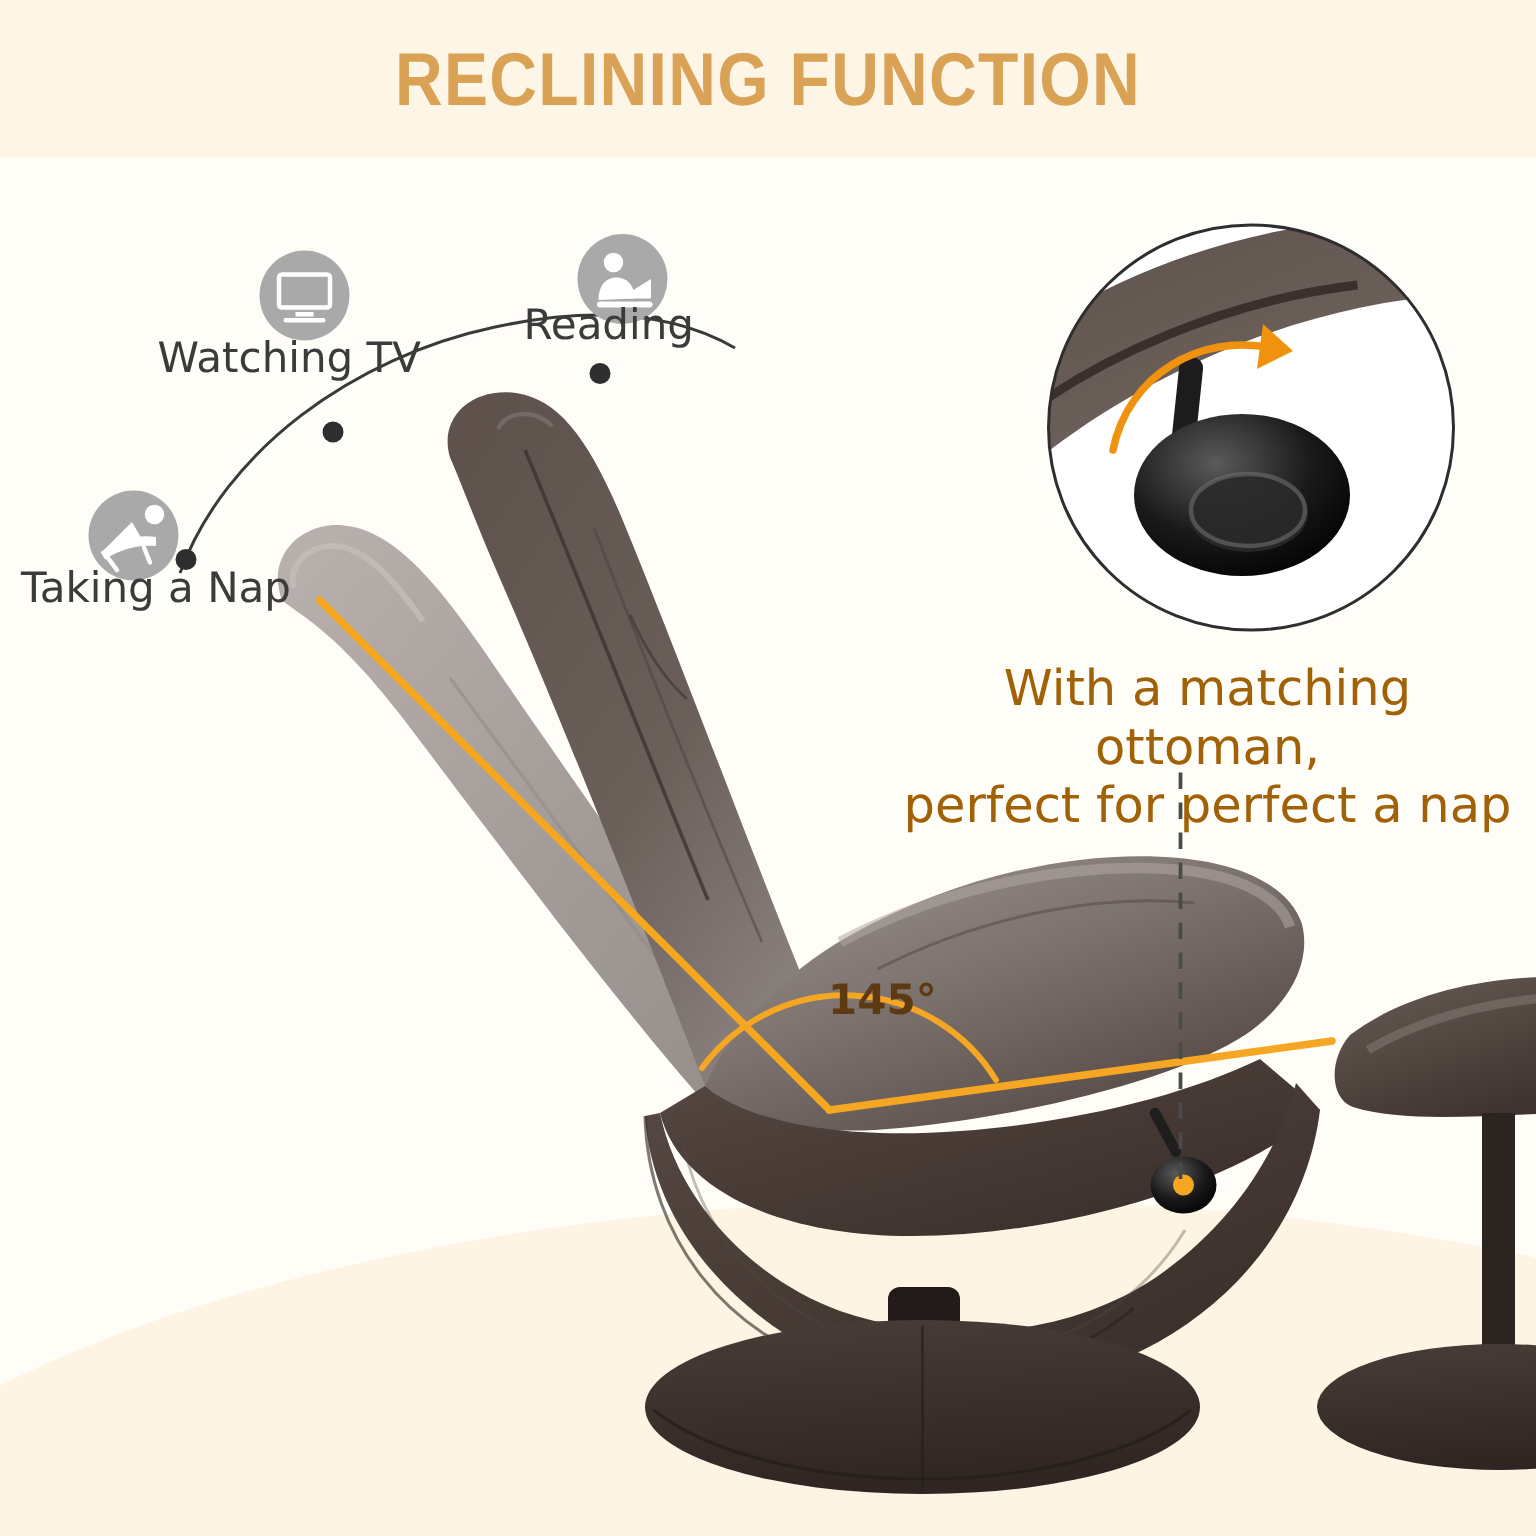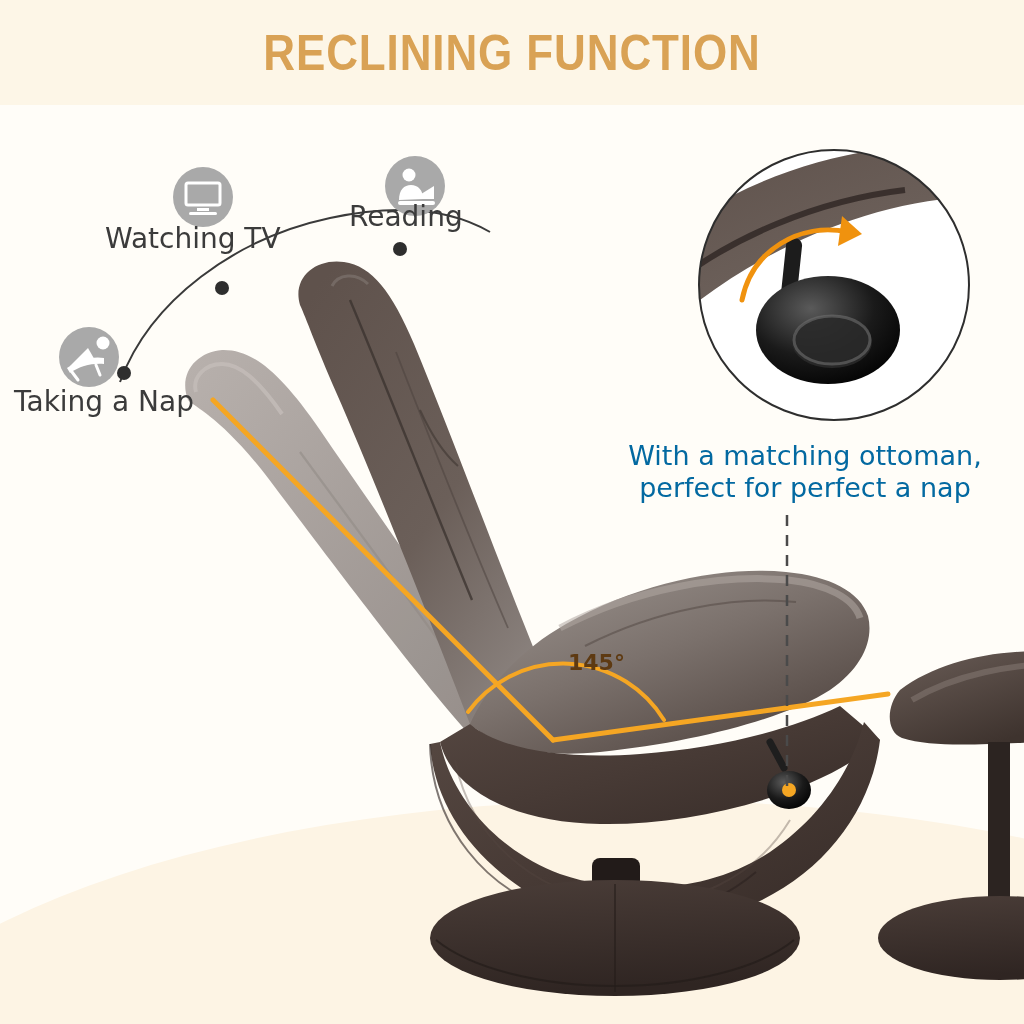--- a/index.html
+++ b/index.html
@@ -31,33 +31,33 @@
   .lbl{
     position:absolute;
     color:#3B3B3B;
     font-size:28px;
     font-weight:400;
     white-space:nowrap;
     font-family:"DejaVu Sans","Liberation Sans",sans-serif;
   }
   .lbl-tv{left:105px;top:222px;}
   .lbl-read{left:349px;top:200px;}
-  .lbl-nap{left:14px;top:385px;}
+  .lbl-nap{left:14px;top:375px;}
   .caption{
     position:absolute;left:600px;top:440px;width:410px;
     text-align:center;
-    color:#0369a1;
-    font-size:27px;line-height:1.18;
+    color:#a16207;
+    font-size:33px;line-height:1.18;
     font-family:"DejaVu Sans","Liberation Sans",sans-serif;
   }
   .caption span{display:block;}
   .angle-lbl{
-    position:absolute;left:568px;top:650px;
+    position:absolute;left:552px;top:650px;
     color:#5E3A12;
-    font-size:22px;
+    font-size:28px;
     font-weight:bold;
     letter-spacing:0px;
     font-family:"DejaVu Sans","Liberation Sans",sans-serif;
   }
 </style>
 </head>
 <body>
 
 <div id="stage">
 

